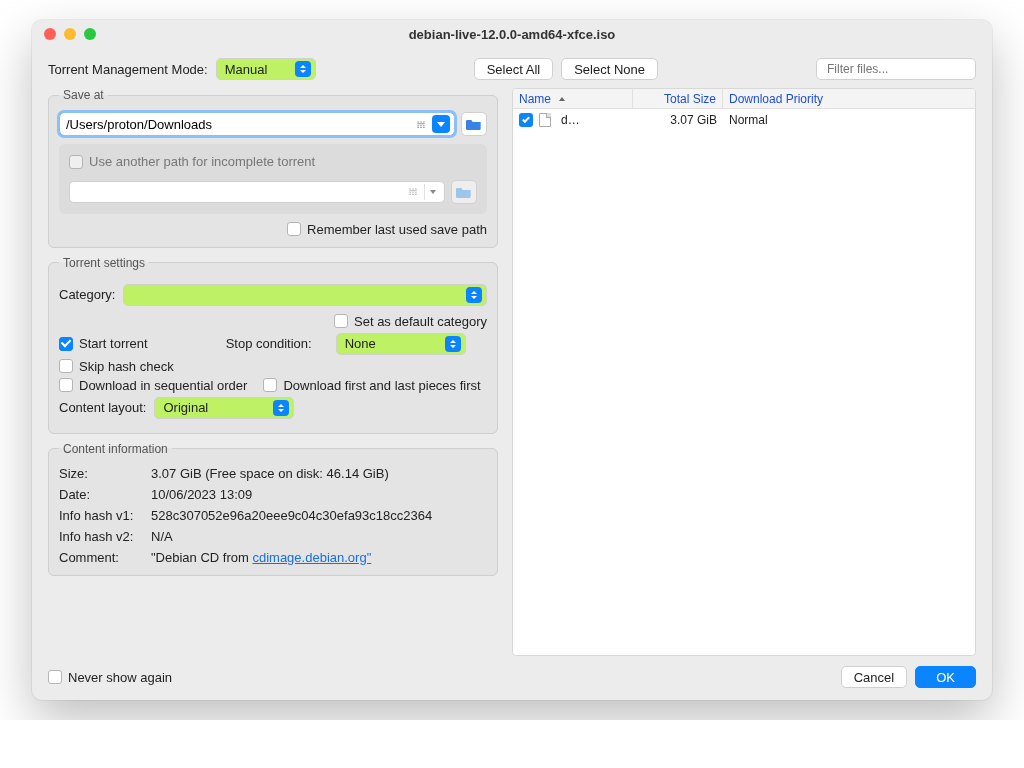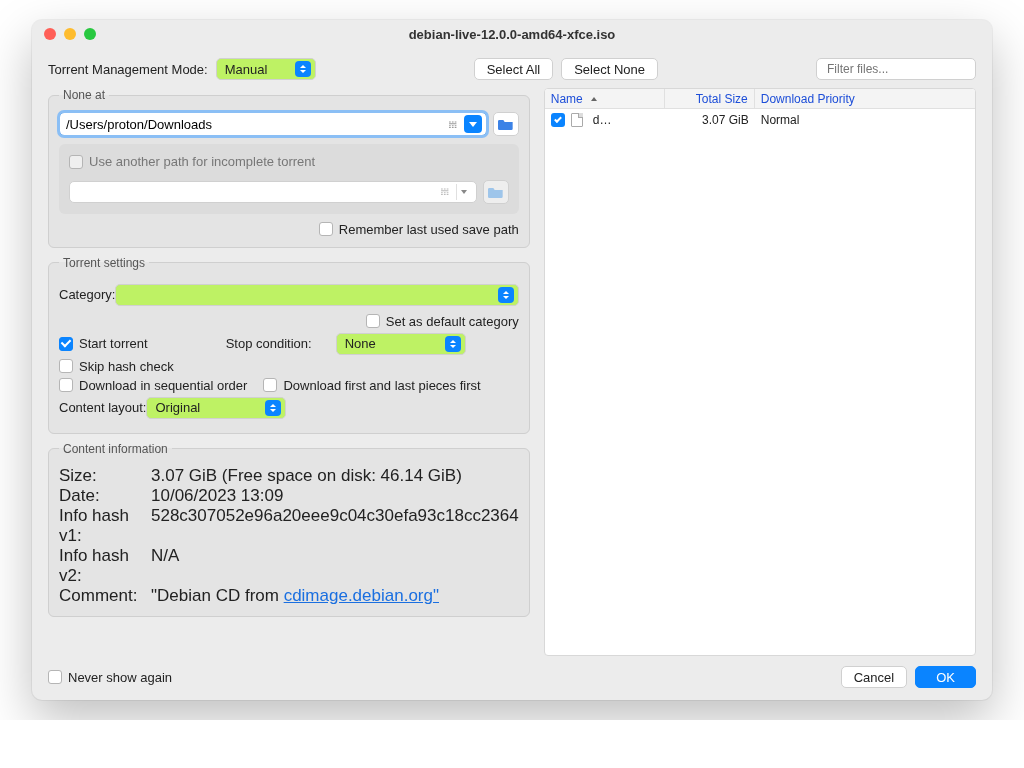--- a/index.html
+++ b/index.html
@@ -94,25 +94,25 @@
   .subpanel .pathfield2 .hist{width:14px;color:#bbb;font-size:10px;text-align:center;}
   .subpanel .pathfield2 .chev2{
     width:16px;height:16px;border-left:1px solid #e0e0e0;display:flex;align-items:center;justify-content:center;margin-left:4px;
   }
   .subpanel .pathfield2 .chev2::after{content:"";width:0;height:0;border-left:3px solid transparent;border-right:3px solid transparent;border-top:4px solid #888;}
   .subpanel .iconbtn{background:#eee;}
   .subpanel .iconbtn svg path{fill:#9ec5ea;}
 
   .rowend { display:flex; justify-content:flex-end; margin-top:8px; }
 
-  .formrow { display:flex; align-items:center; margin: 4px 0; }
+  .formrow { display:flex; align-items:center; gap:8px; margin: 4px 0; }
   .formrow .lbl { min-width: auto; }
   .sel.full { width: 100%; }
 
-  .infogrid { display: grid; grid-template-columns: 92px 1fr; font-size:17px; }
+  .infogrid { display: grid; grid-template-columns: 92px 1fr; row-gap: 6px; font-size:13px; }
   .infogrid .k { color:#222; }
   .link { color: #1a6fe0; text-decoration: underline; }
 
   .filetable { flex:1; background:#fff; border:1px solid #d8d8d8; border-radius:4px; overflow:hidden; display:flex; flex-direction:column; }
   .thead { display:flex; background:#f4f4f4; border-bottom:1px solid #e0e0e0; font-size:12px; color:#1d4ed8; height:20px; align-items:center; }
   .thead .col { padding:0 6px; border-right:1px solid #e0e0e0; display:flex; align-items:center; gap:4px; height:100%; }
   .thead .col:last-child{border-right:none;}
   .sortasc::after{ content:""; width:0;height:0;border-left:3px solid transparent;border-right:3px solid transparent;border-bottom:4px solid #666; margin-left:4px;}
   .tbody { flex:1; }
   .trow { display:flex; align-items:center; height:22px; font-size:12px; padding:0; }
@@ -160,21 +160,21 @@
           </svg>
         <input placeholder="Filter files..." style="">
       </div>
     </div>
 
     <div class="columns">
 
       <div class="left">
 
         <fieldset class="group">
-          <legend>None at</legend>
+          <legend>Save at</legend>
 
           <div class="pathrow">
             <div class="pathfield">
               <input value="/Users/proton/Downloads" style="">
               <span class="hist">𝍄</span>
               <span class="chev"></span>
             </div>
             <div class="iconbtn">
               <svg viewBox="0 0 24 18">
                   <path fill="#3b82e6" d="M2 3h6l2 3h12v10a2 2 0 0 1-2 2H2a2 2 0 0 1-2-2V5a2 2 0 0 1 2-2z"></path>

